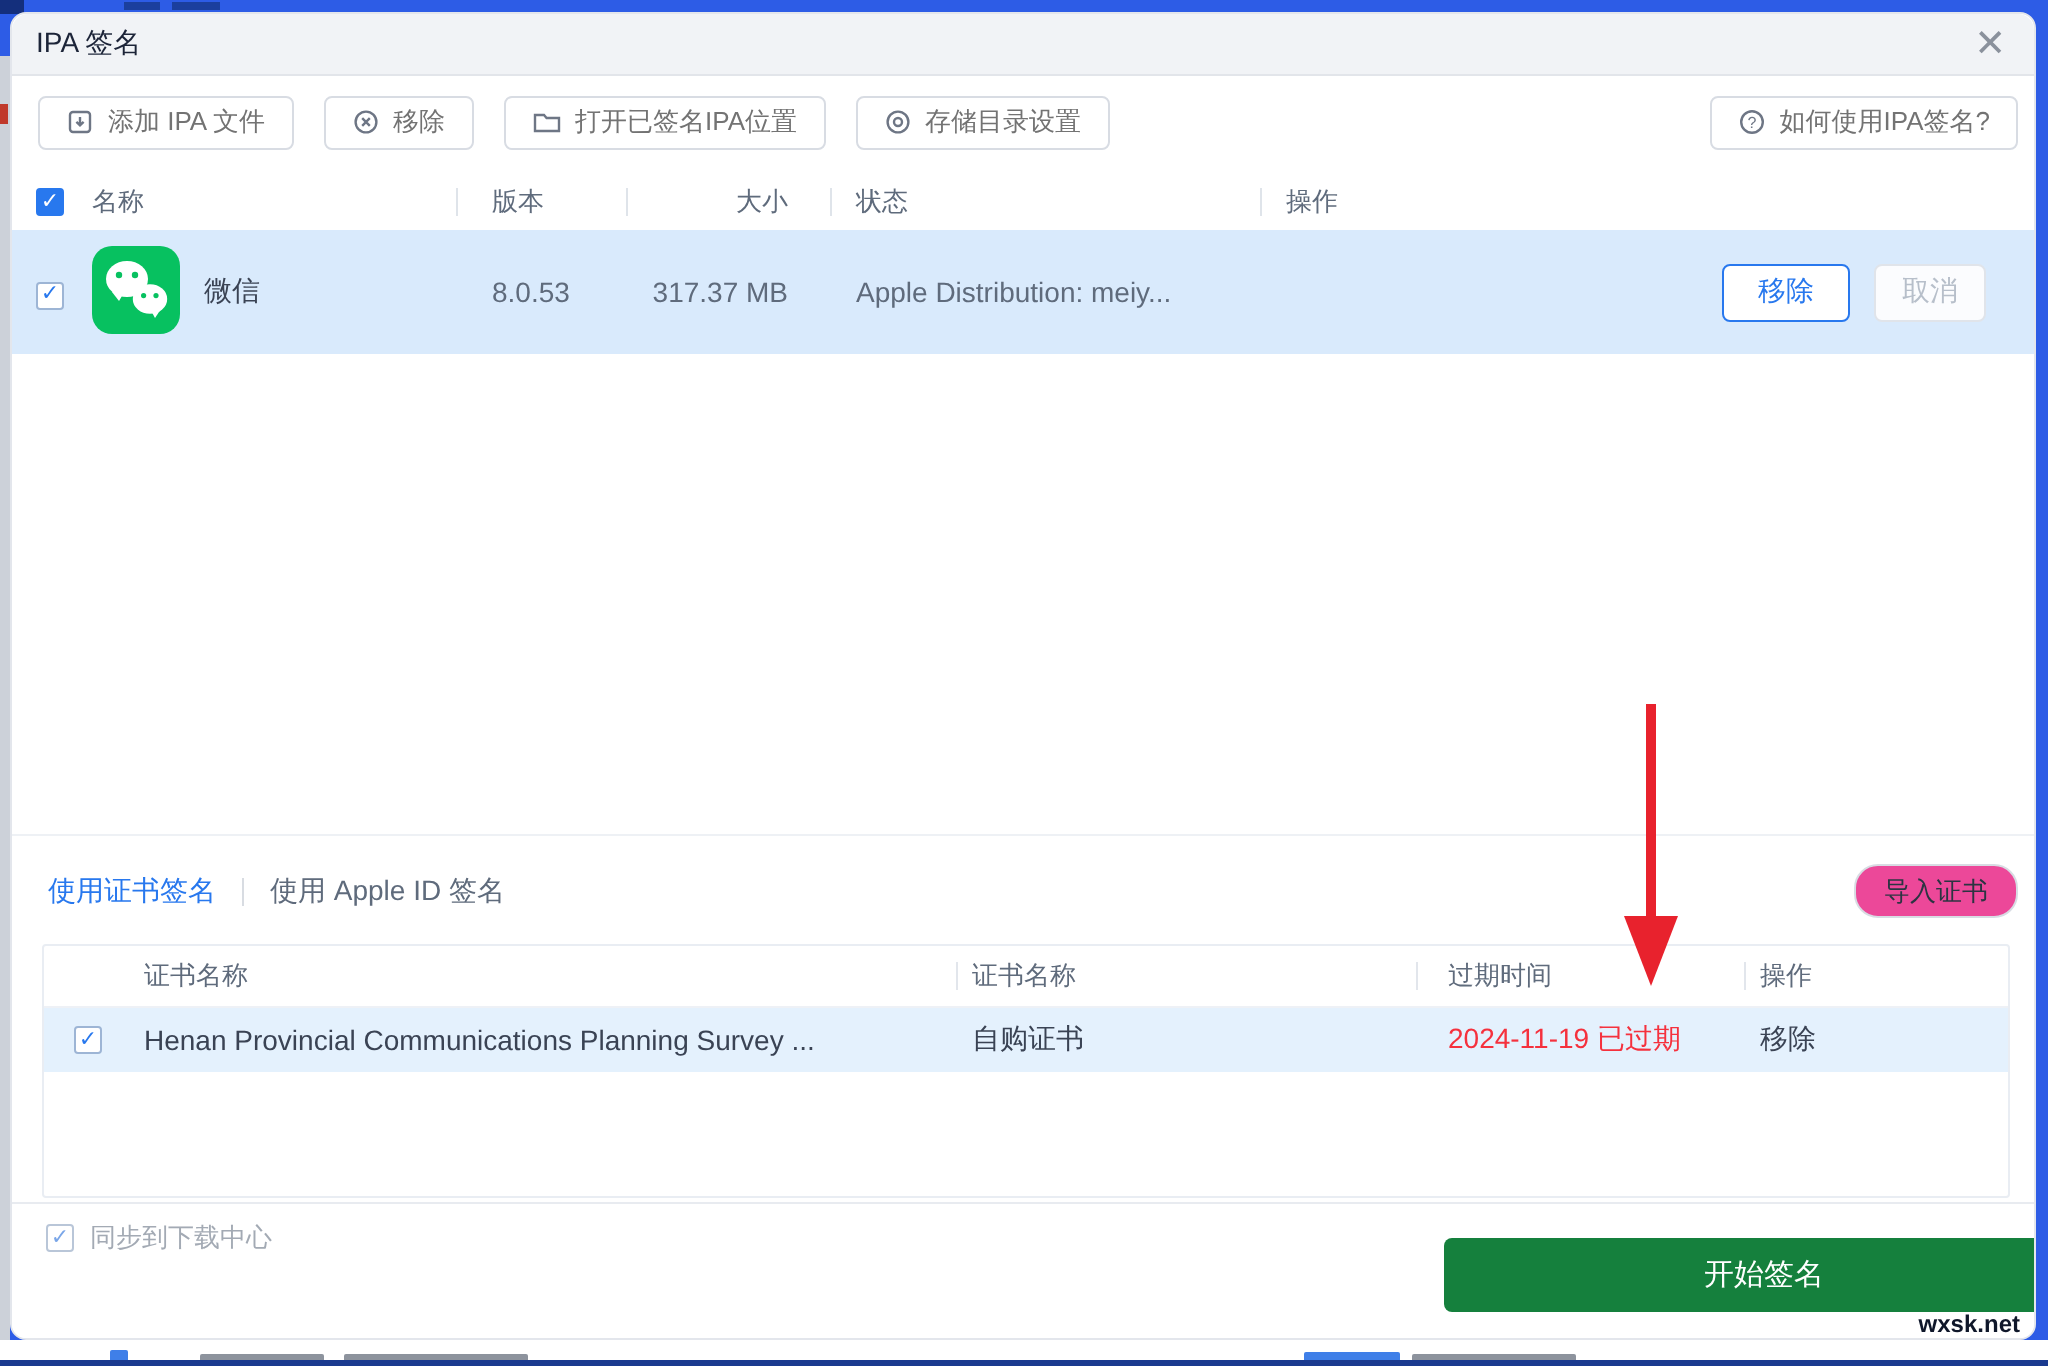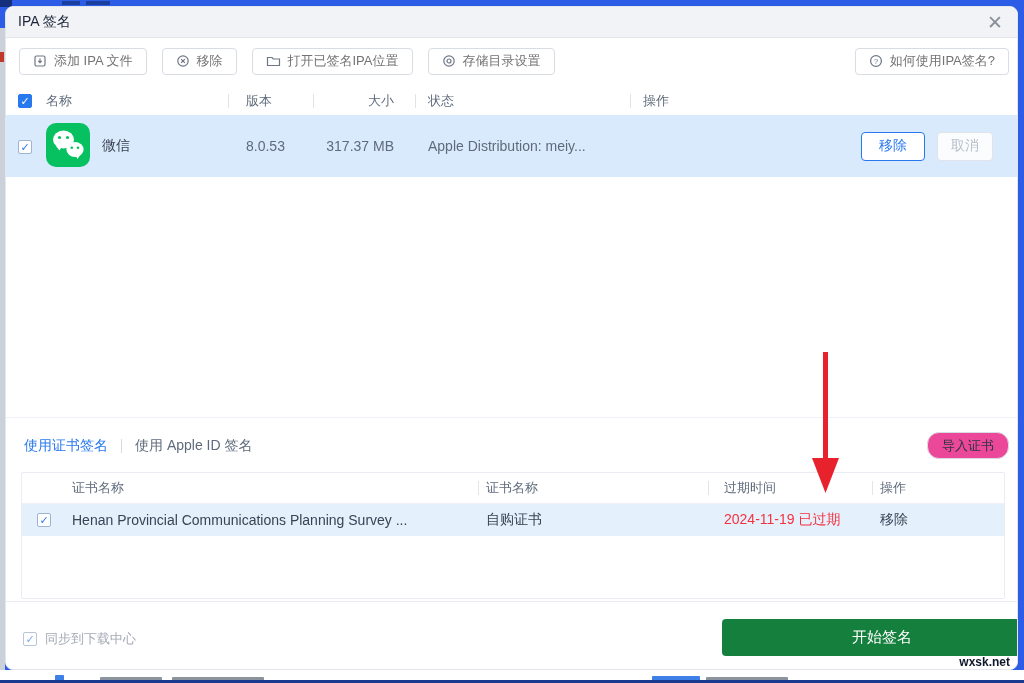--- a/index.html
+++ b/index.html
@@ -74,21 +74,21 @@
   .cth .cell.sep2::before{content:"";position:absolute;left:0;top:8px;height:14px;width:1px;background:#e2e6ec;}
   .ctr{height:32px;background:#e4f1fd;font-size:14px;color:#3a4354;}
   .cbcell{display:flex;justify-content:center;}
   .pl6{padding-left:6px;}
   .pl8{padding-left:8px;}
   .pl16{padding-left:16px;}
   .expired{color:#f5313d;}
   .cremove{color:#3a4354;cursor:pointer;}
   
   .footer{position:absolute;left:0;right:0;bottom:0;height:67px;border-top:1px solid #e8ebf0;background:#fff;}
-  .sync{position:absolute;left:17px;top:28px;display:flex;align-items:center;gap:8px;font-size:13px;color:#a3aab4;}
+  .sync{position:absolute;left:17px;top:8px;display:flex;align-items:center;gap:8px;font-size:13px;color:#a3aab4;}
   .btn-start{position:absolute;left:716px;top:17px;width:320px;height:37px;background:#15803d;color:#fff;border:none;border-radius:4px;font-size:15px;cursor:pointer;}
   .watermark{position:absolute;right:7px;top:53px;font-size:12px;font-weight:bold;color:#0f172a;}
   
   .arrow{position:absolute;left:806px;top:348px;pointer-events:none;}
 </style>
 </head>
 <body>
 
 <div class="bg-top-navy"></div>
 <div class="bg-top-dash" style="left:62px;width:18px;"></div>

